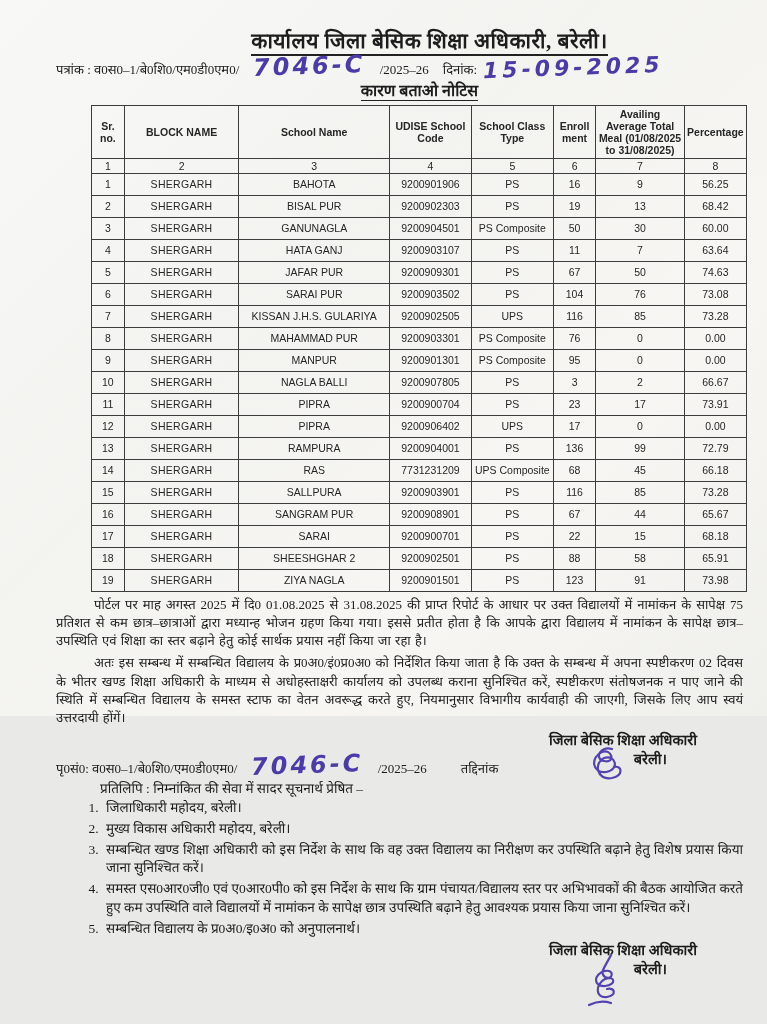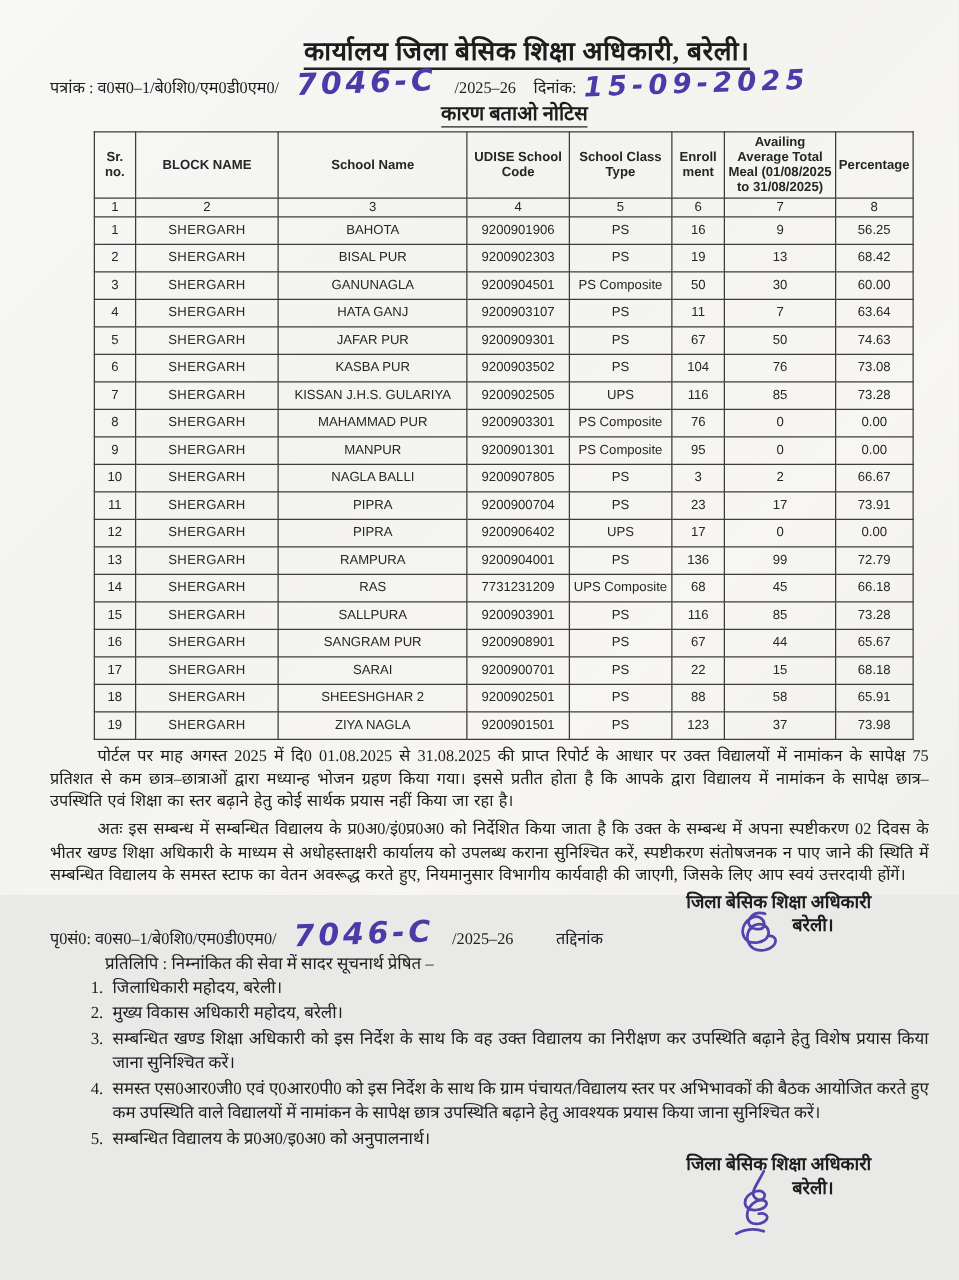--- a/index.html
+++ b/index.html
@@ -6,21 +6,21 @@
   body{
     width:767px;height:1024px;overflow:hidden;
     background:#e9e9e7;
     font-family:"Liberation Serif","DejaVu Serif",serif;
     color:#1d1d1d;
   }
   .page{
     position:relative;width:767px;height:716px;
     background:linear-gradient(135deg,#f8f8f6 0%,#f3f3f0 40%,#f7f6f3 70%,#efefec 100%);
     box-sizing:border-box;
-    padding:26px 24px 0 40px;
+    padding:26px 24px 0 56px;
   }
   
   .office-title{
     text-align:center;font-size:21px;font-weight:bold;
     letter-spacing:.5px;margin:0 0 2px 60px;
   }
   .office-title .ut{border-bottom:2px solid #222;padding-bottom:1px;}
   .letter-line{
     font-size:13px;margin:2px 0 0 0;white-space:nowrap;
     display:flex;align-items:flex-end;
@@ -187,21 +187,21 @@
           <td class="c2">JAFAR PUR</td>
           <td class="c3">9200909301</td>
           <td class="c4">PS</td>
           <td class="c5">67</td>
           <td class="c6">50</td>
           <td class="c7">74.63</td>
         </tr>
         <tr>
           <td class="c0">6</td>
           <td class="c1">SHERGARH</td>
-          <td class="c2">KASBA PUR</td>
+          <td class="c2">SARAI PUR</td>
           <td class="c3">9200903502</td>
           <td class="c4">PS</td>
           <td class="c5">104</td>
           <td class="c6">76</td>
           <td class="c7">73.08</td>
         </tr>
         <tr>
           <td class="c0">7</td>
           <td class="c1">SHERGARH</td>
           <td class="c2">KISSAN J.H.S. GULARIYA</td>
@@ -321,21 +321,21 @@
           <td class="c6">58</td>
           <td class="c7">65.91</td>
         </tr>
         <tr>
           <td class="c0">19</td>
           <td class="c1">SHERGARH</td>
           <td class="c2">ZIYA NAGLA</td>
           <td class="c3">9200901501</td>
           <td class="c4">PS</td>
           <td class="c5">123</td>
-          <td class="c6">37</td>
+          <td class="c6">91</td>
           <td class="c7">73.98</td>
         </tr>
       </tbody>
   </table>
 
   <p class="para">पोर्टल पर माह अगस्त 2025 में दि0 01.08.2025 से 31.08.2025 की प्राप्त रिपोर्ट के आधार पर उक्त विद्यालयों में नामांकन के सापेक्ष 75 प्रतिशत से कम छात्र–छात्राओं द्वारा मध्यान्ह भोजन ग्रहण किया गया। इससे प्रतीत होता है कि आपके द्वारा विद्यालय में नामांकन के सापेक्ष छात्र–उपस्थिति एवं शिक्षा का स्तर बढ़ाने हेतु कोई सार्थक प्रयास नहीं किया जा रहा है।</p>
   <p class="para">अतः इस सम्बन्ध में सम्बन्धित विद्यालय के प्र0अ0/इं0प्र0अ0 को निर्देशित किया जाता है कि उक्त के सम्बन्ध में अपना स्पष्टीकरण 02 दिवस के भीतर खण्ड शिक्षा अधिकारी के माध्यम से अधोहस्ताक्षरी कार्यालय को उपलब्ध कराना सुनिश्चित करें, स्पष्टीकरण संतोषजनक न पाए जाने की स्थिति में सम्बन्धित विद्यालय के समस्त स्टाफ का वेतन अवरूद्ध करते हुए, नियमानुसार विभागीय कार्यवाही की जाएगी, जिसके लिए आप स्वयं उत्तरदायी होंगें।</p>
 
   <div class="sig sig1">
     <svg width="54" height="46" viewBox="0 0 54 46">

